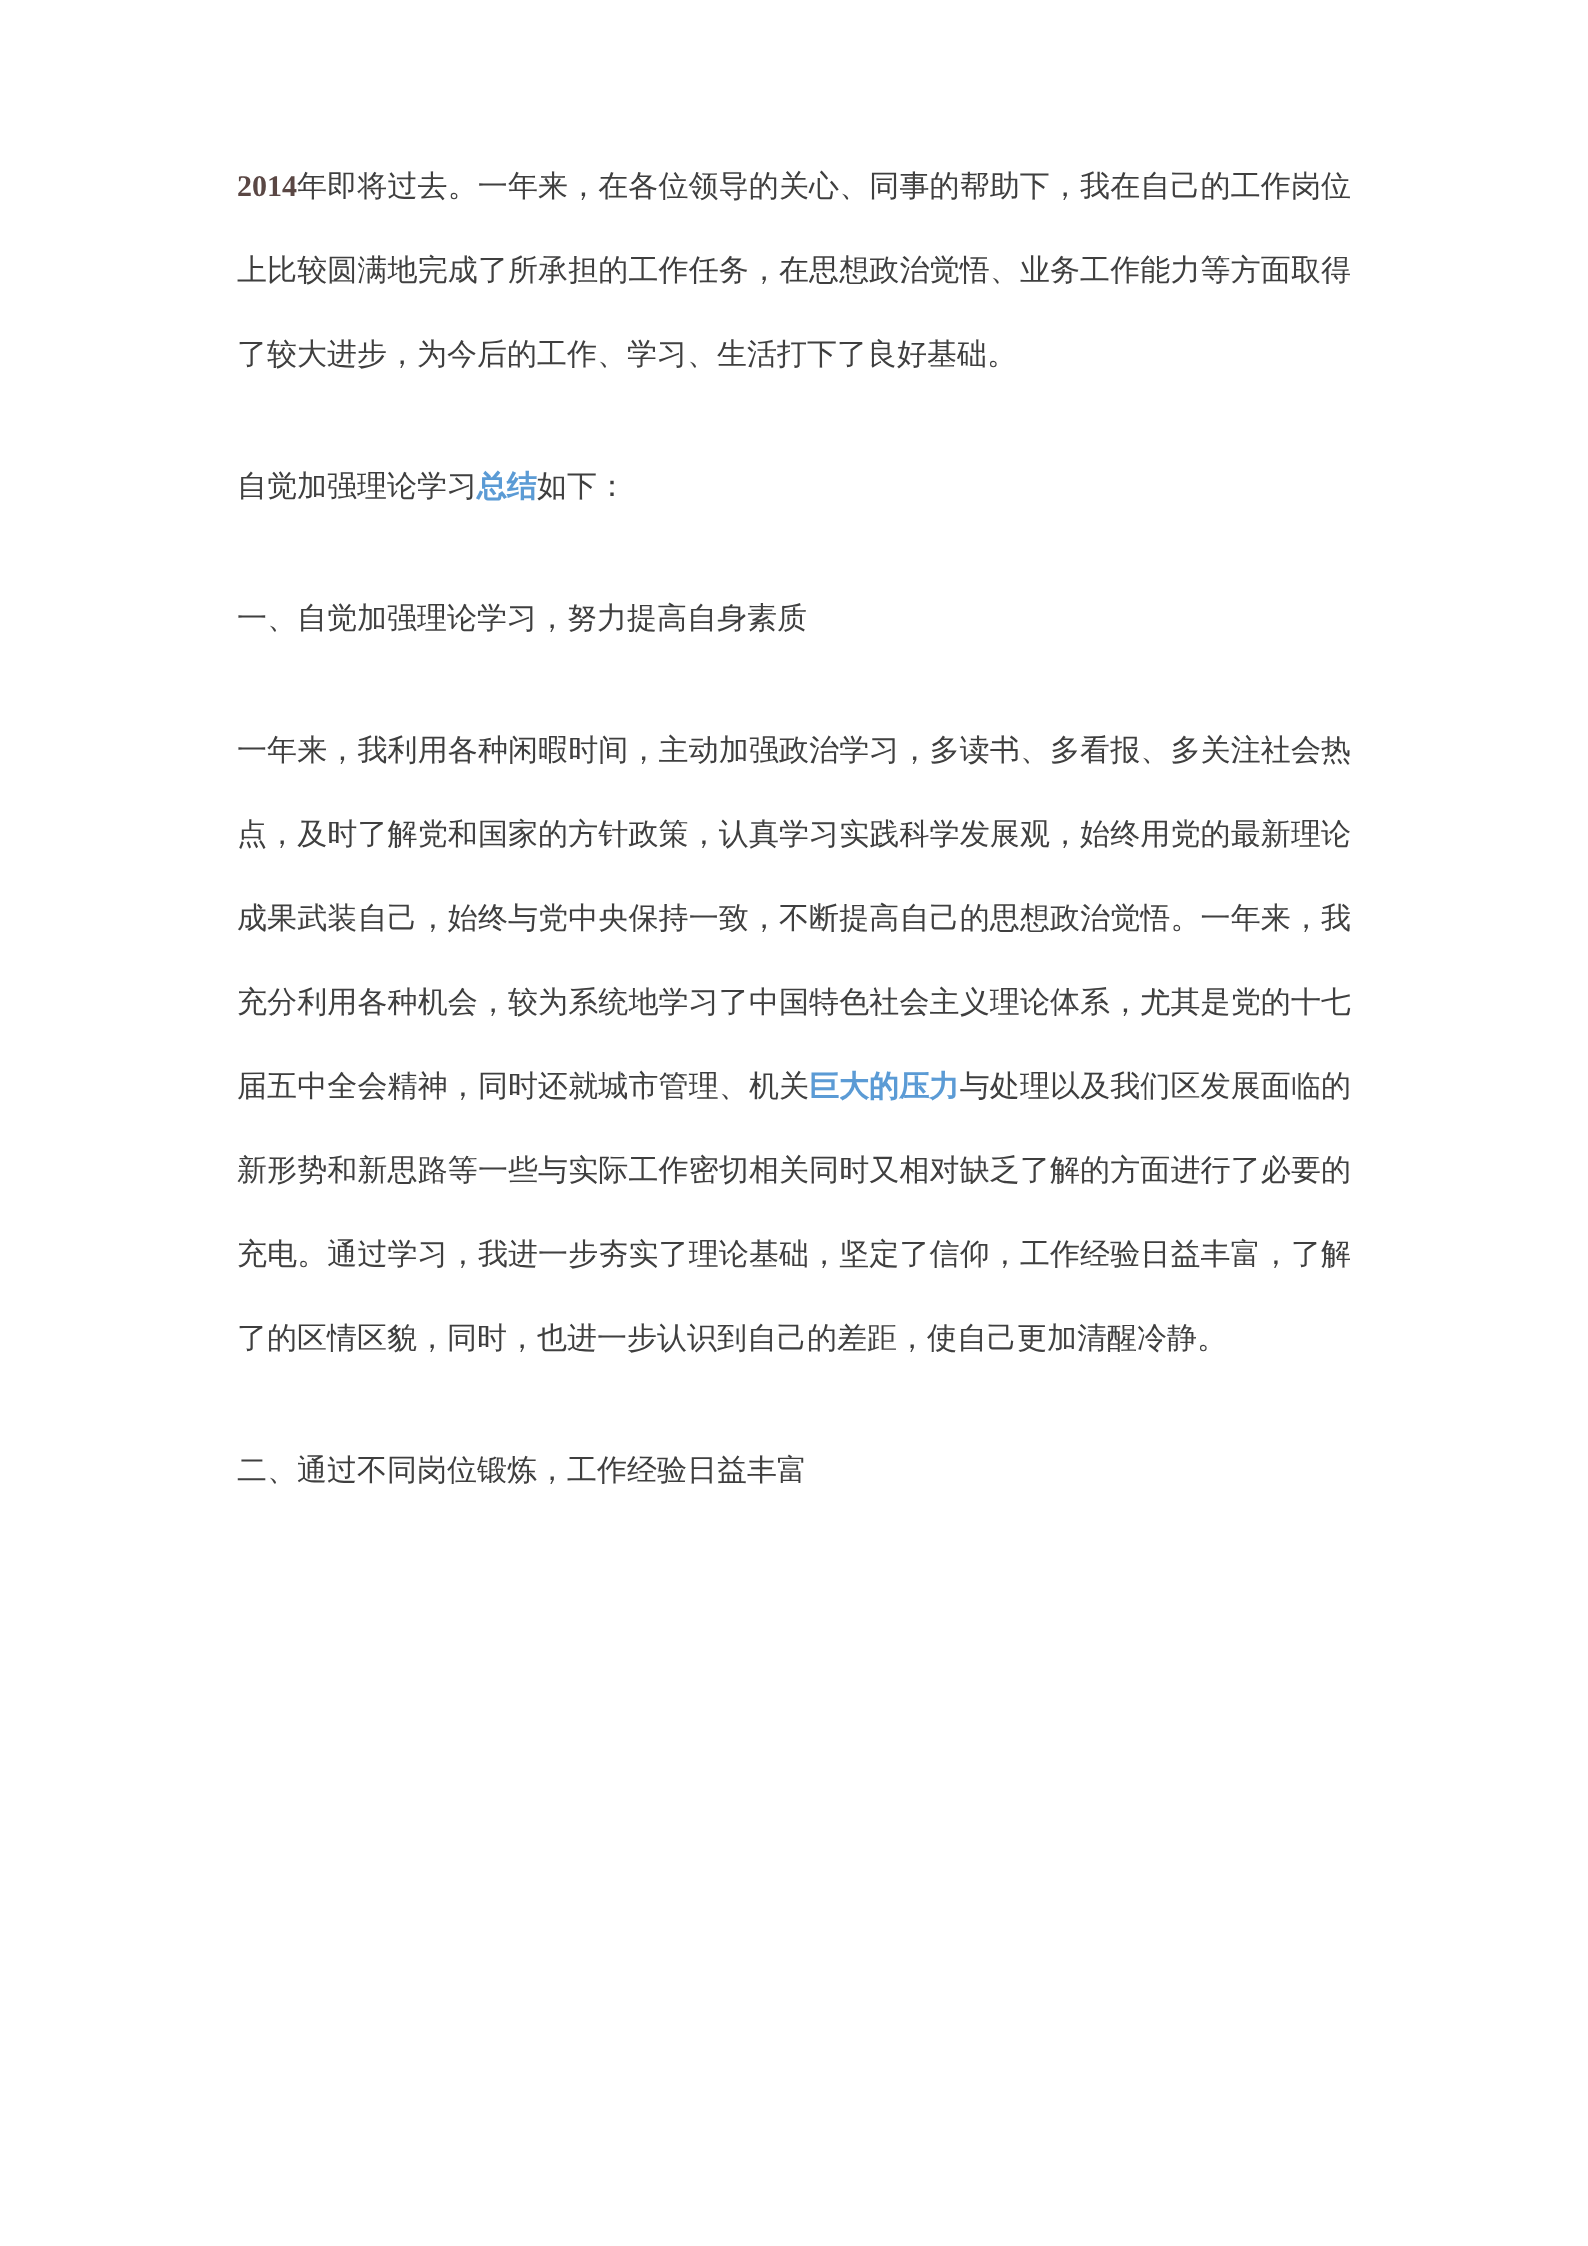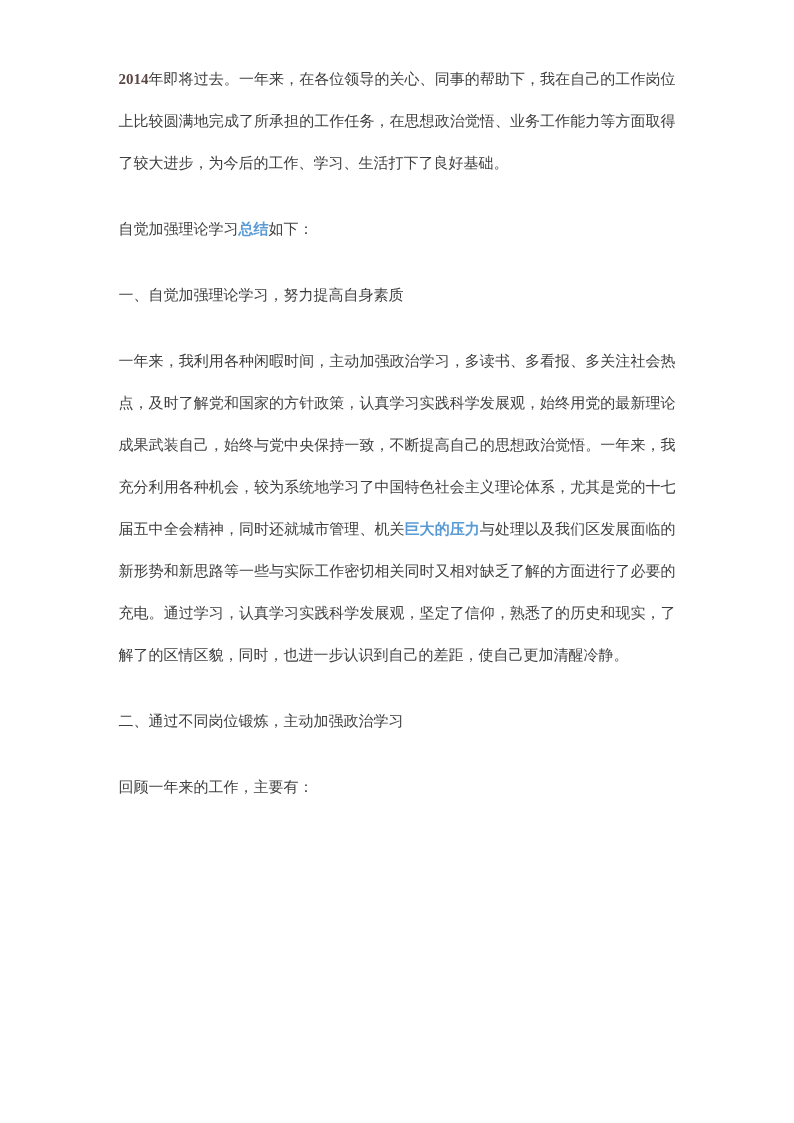--- a/index.html
+++ b/index.html
@@ -8,21 +8,21 @@
     width: 794px;
     height: 1123px;
     background: #ffffff;
     overflow: hidden;
     font-family: "Liberation Serif", "DejaVu Serif", serif;
   }
 
   
   .doc-body {
     width: 557px;
-    margin: 1px auto;
+    margin: 16px auto;
     padding-top: 57px;
     color: #3f3f3f;
     font-size: 15px;
     line-height: 42px;
     text-align: justify;
     text-justify: inter-ideograph;
   }
 
   .para { margin: 0 0 24px 0; }
 
@@ -45,21 +45,20 @@
 <body>
 
 <div class="doc-body">
 
   <p class="para"><span class="num">2014</span><span>年即将过去。一年来，在各位领导的关心、同事的帮助下，我在自己的工作岗位上比较圆满地完成了所承担的工作任务，在思想政治觉悟、业务工作能力等方面取得了较大进步，为今后的工作、学习、生活打下了良好基础。</span></p>
 
   <p class="para"><span>自觉加强理论学习</span><a class="link">总结</a><span>如下：</span></p>
 
   <p class="para"><span>一、自觉加强理论学习，努力提高自身素质</span></p>
 
-  <p class="para"><span>一年来，我利用各种闲暇时间，主动加强政治学习，多读书、多看报、多关注社会热点，及时了解党和国家的方针政策，认真学习实践科学发展观，始终用党的最新理论成果武装自己，始终与党中央保持一致，不断提高自己的思想政治觉悟。一年来，我充分利用各种机会，较为系统地学习了中国特色社会主义理论体系，尤其是党的十七届五中全会精神，同时还就城市管理、机关</span><a class="link">巨大的压力</a><span>与处理以及我们区发展面临的新形势和新思路等一些与实际工作密切相关同时又相对缺乏了解的方面进行了必要的充电。通过学习，认真学习实践科学发展观，坚定了信仰，熟悉了的历史和现实，了解了的区情区貌，同时，也进一步认识到自己的差距，使自己更加清醒冷静。</span></p>
+  <p class="para"><span>一年来，我利用各种闲暇时间，主动加强政治学习，多读书、多看报、多关注社会热点，及时了解党和国家的方针政策，认真学习实践科学发展观，始终用党的最新理论成果武装自己，始终与党中央保持一致，不断提高自己的思想政治觉悟。一年来，我充分利用各种机会，较为系统地学习了中国特色社会主义理论体系，尤其是党的十七届五中全会精神，同时还就城市管理、机关</span><a class="link">巨大的压力</a><span>与处理以及我们区发展面临的新形势和新思路等一些与实际工作密切相关同时又相对缺乏了解的方面进行了必要的充电。通过学习，我进一步夯实了理论基础，坚定了信仰，工作经验日益丰富，了解了的区情区貌，同时，也进一步认识到自己的差距，使自己更加清醒冷静。</span></p>
 
-  <p class="para"><span>二、通过不同岗位锻炼，主动加强政治学习</span></p>
+  <p class="para"><span>二、通过不同岗位锻炼，工作经验日益丰富</span></p>
 
-  <p class="para"><span>回顾一年来的工作，主要有：</span></p>
 
 
 
 </div>
 
 </body></html>

